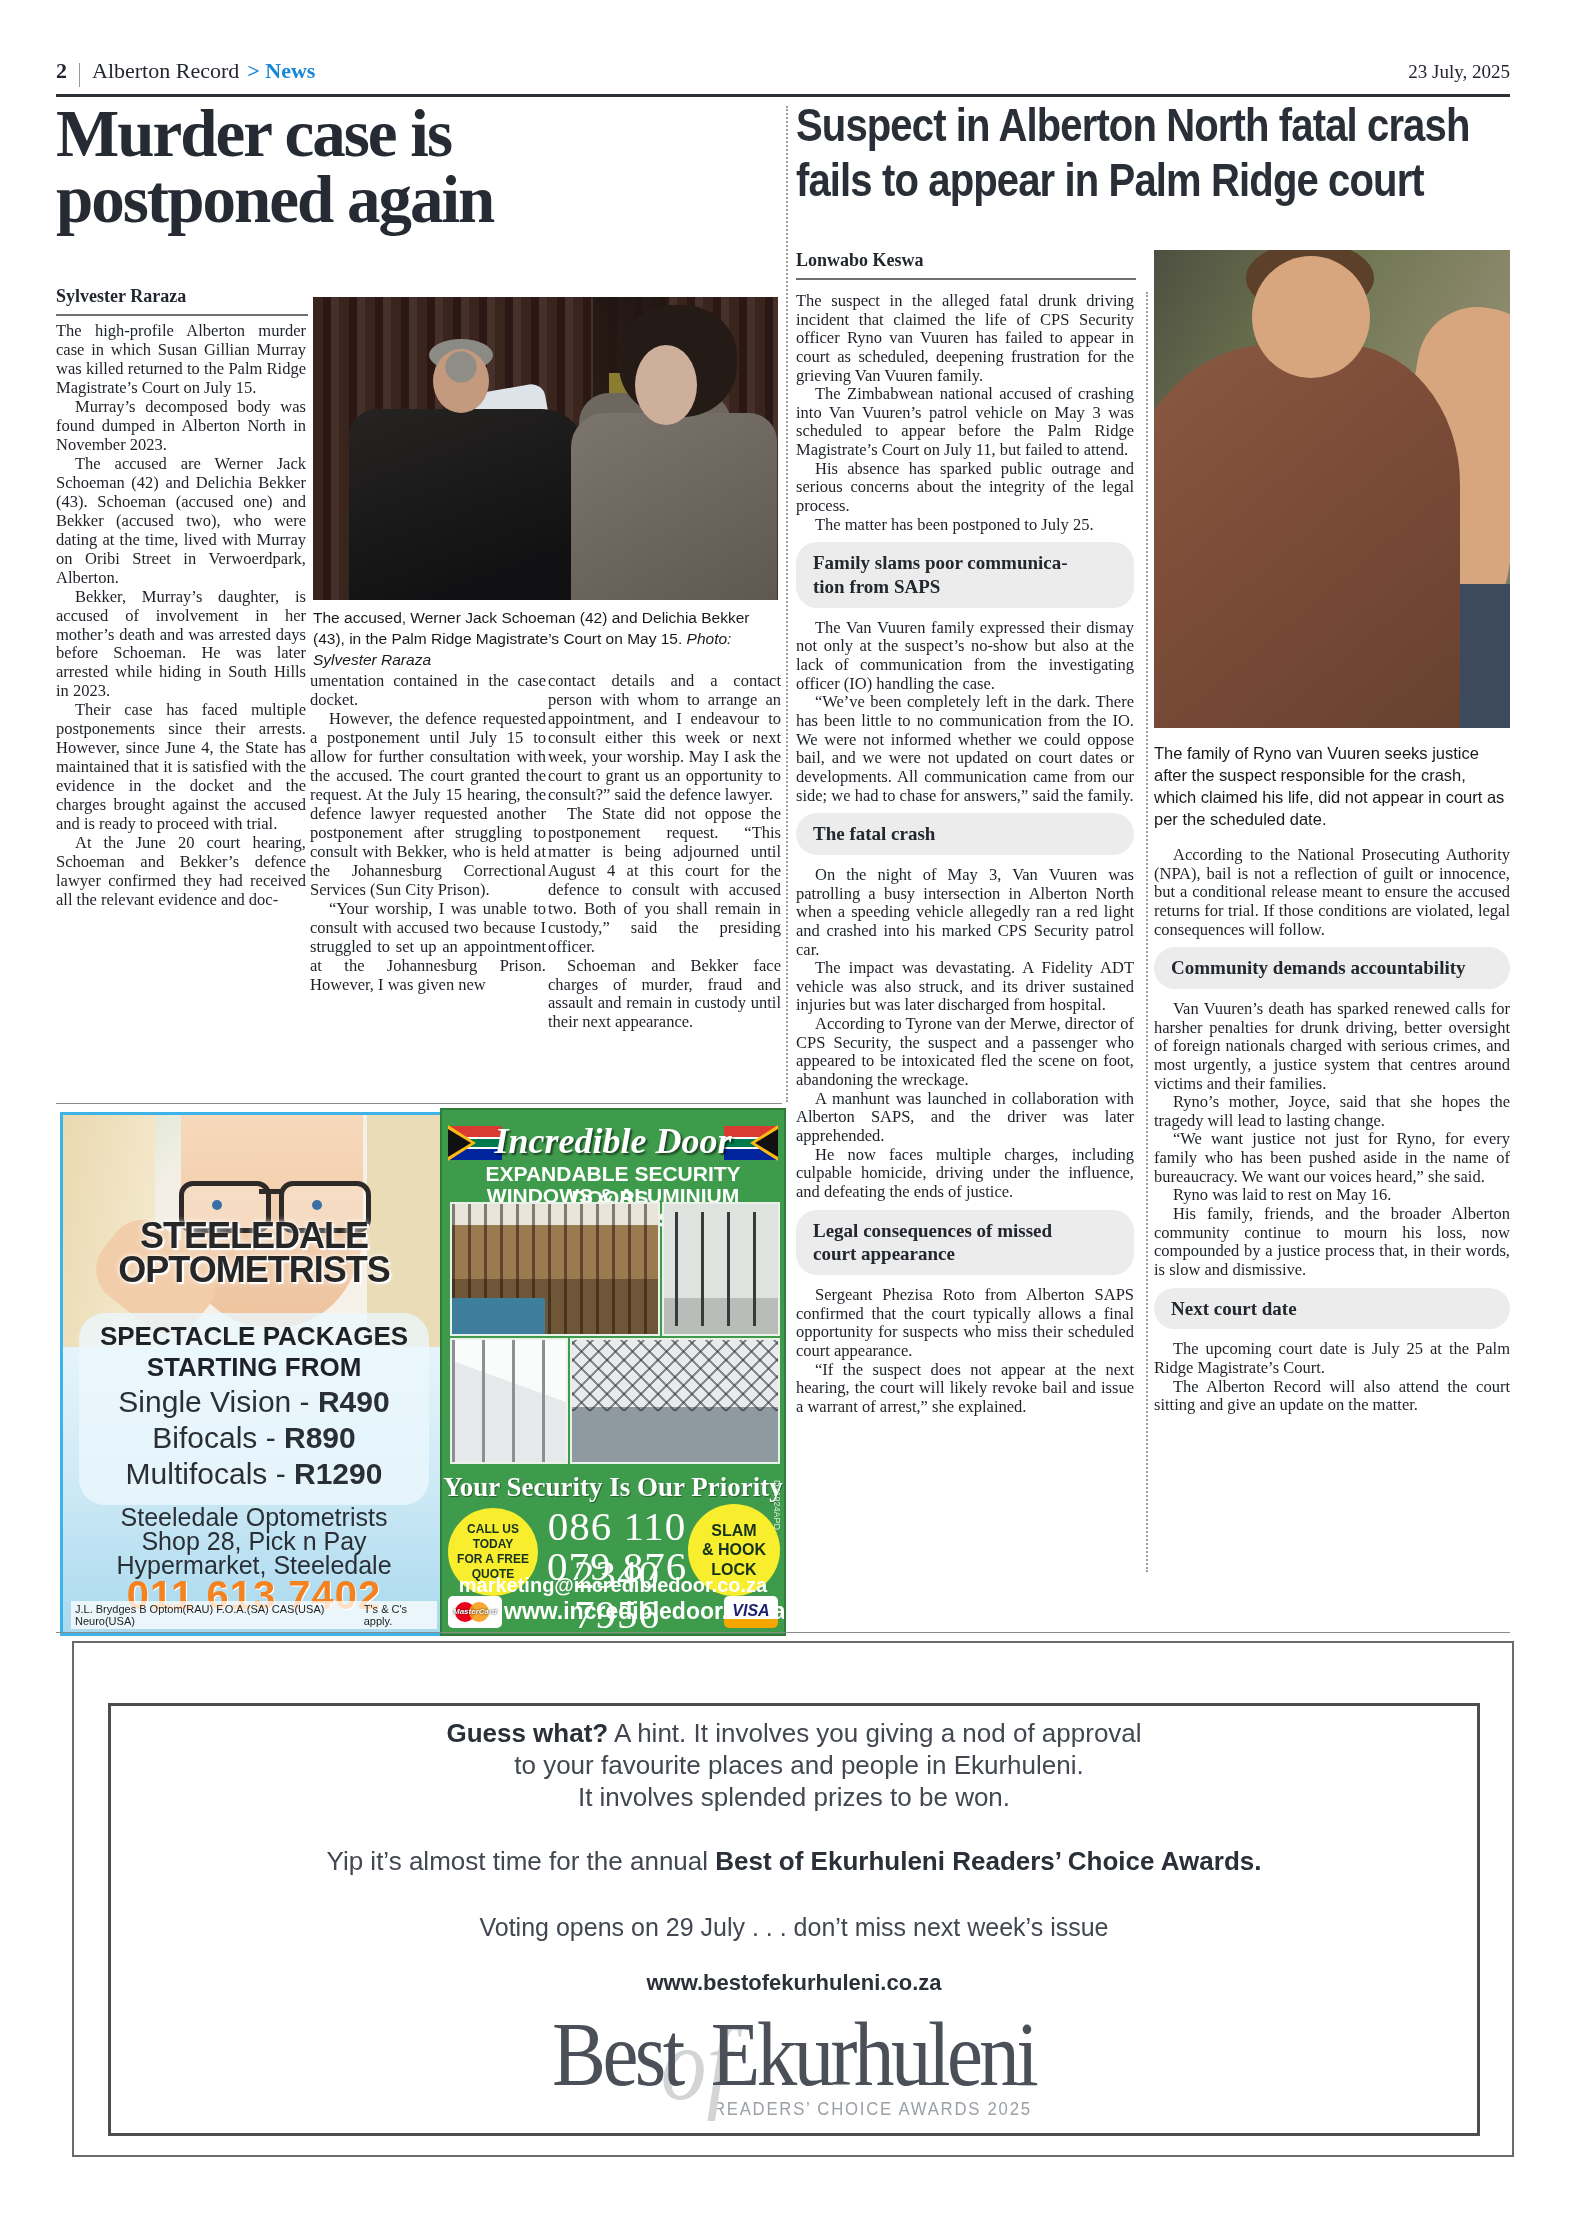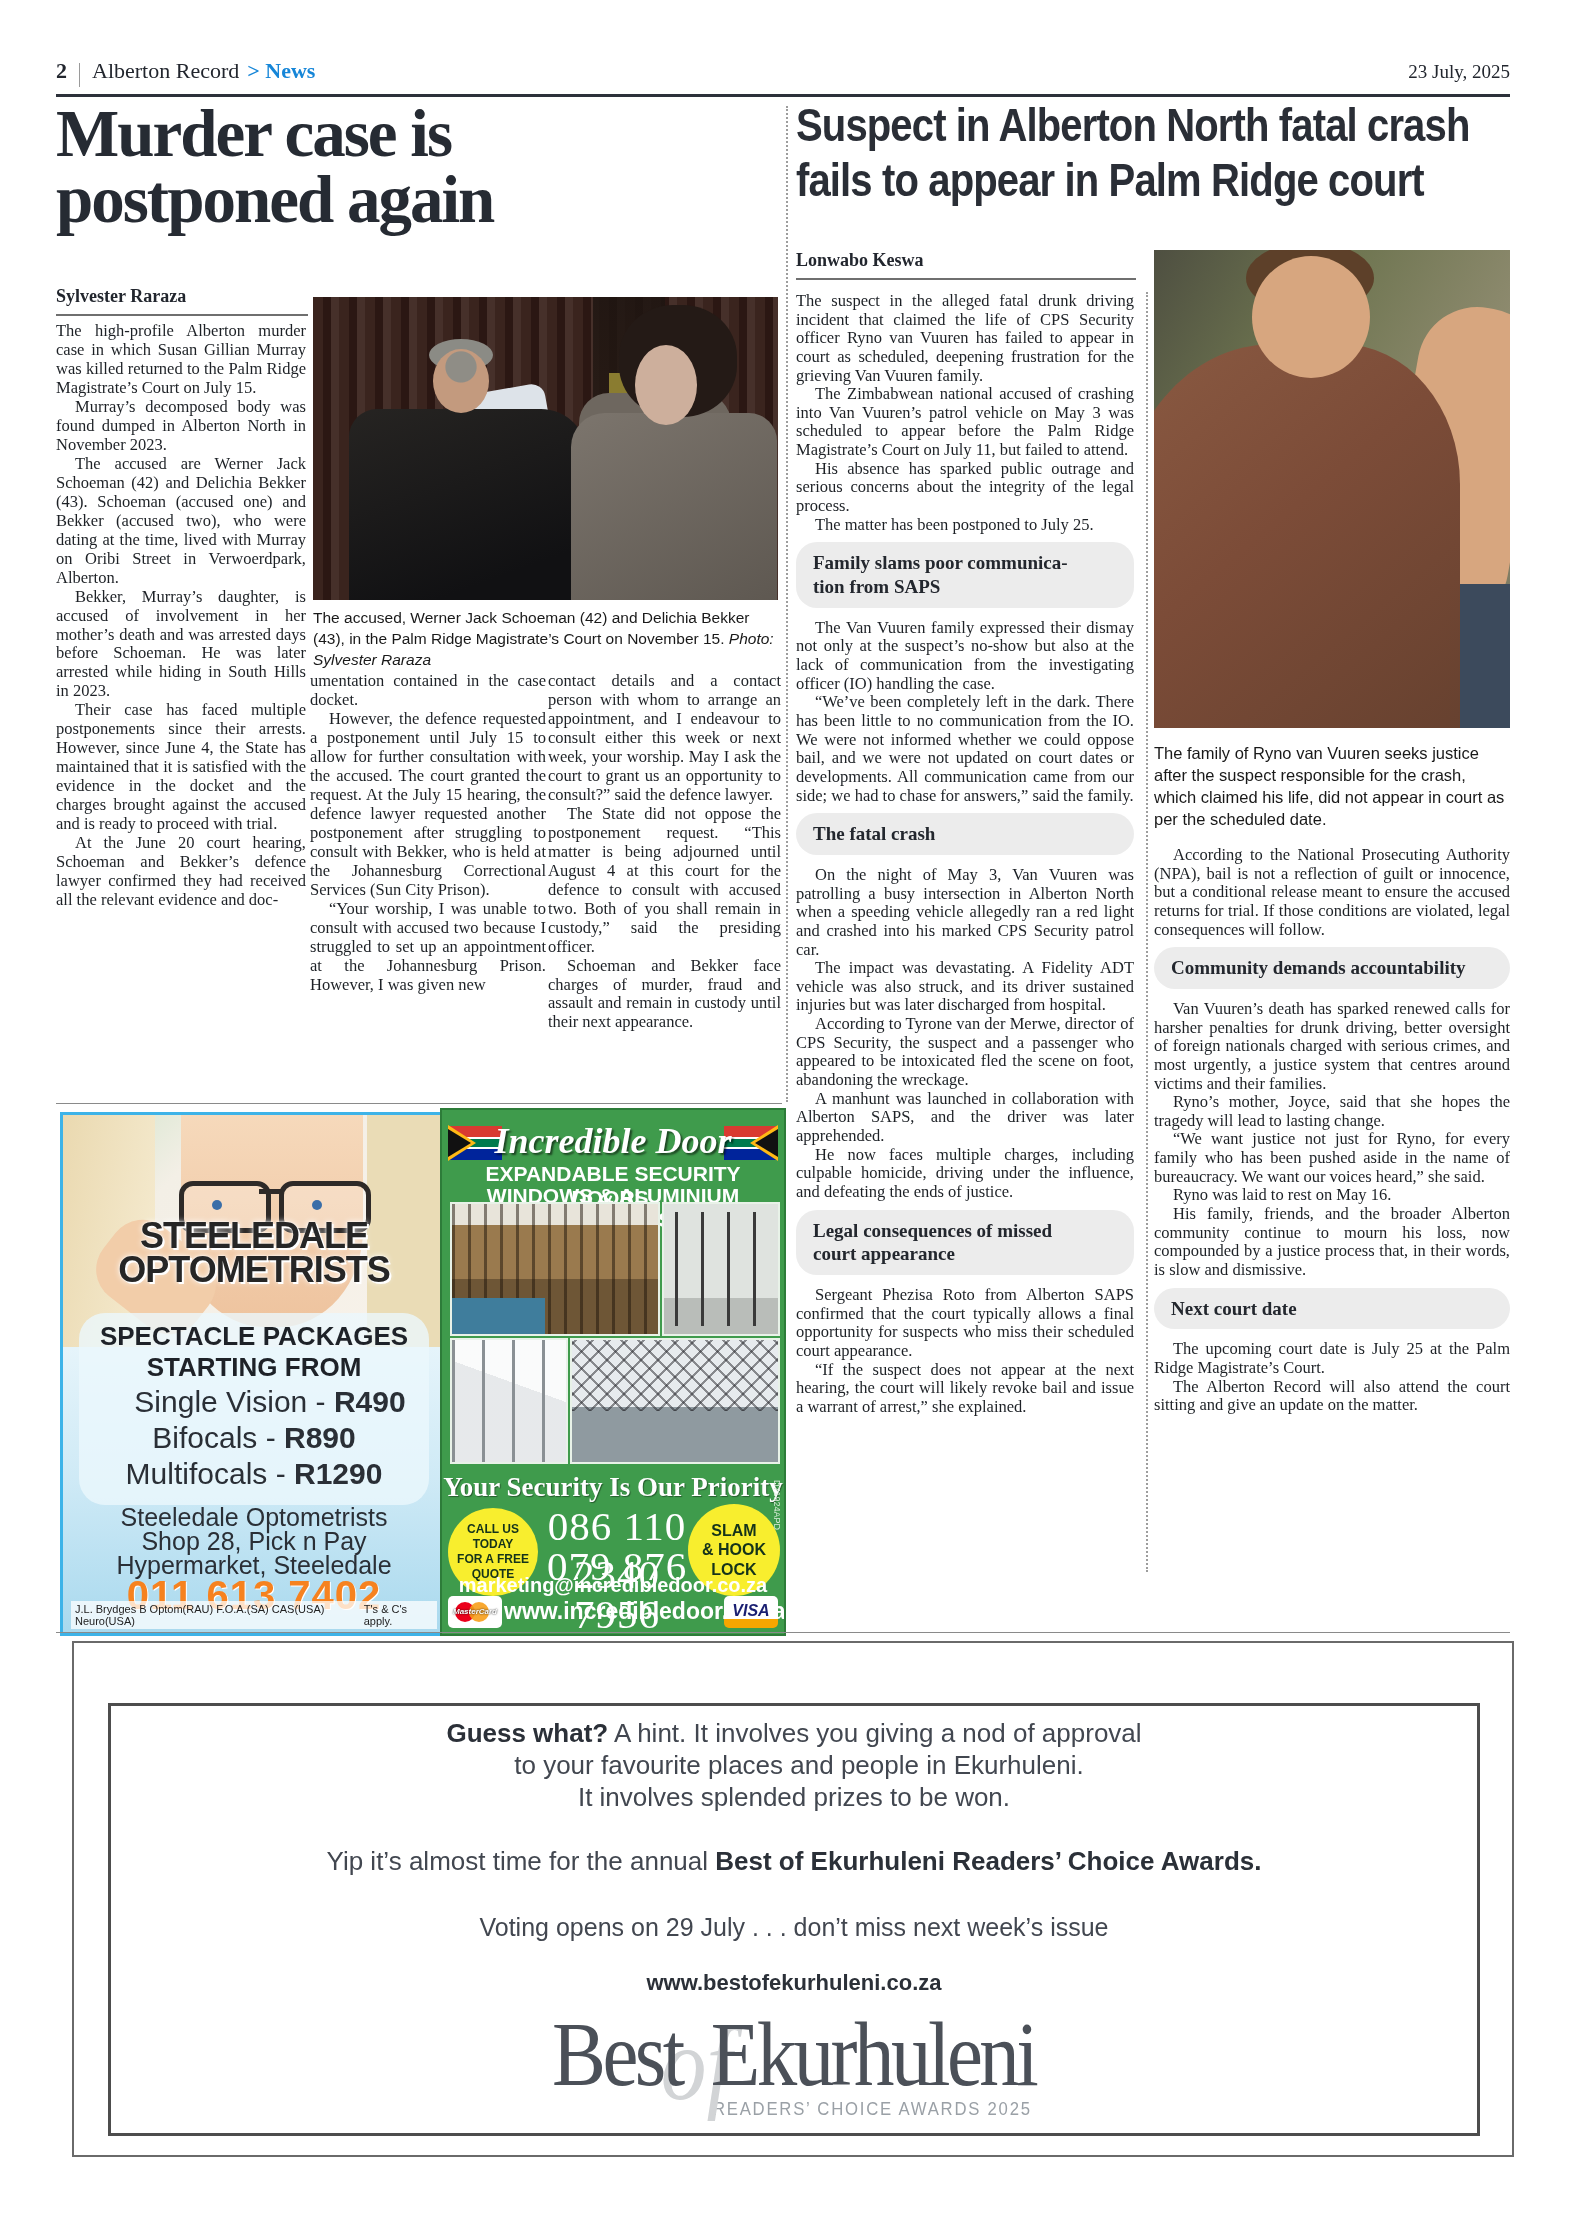--- a/index.html
+++ b/index.html
@@ -216,21 +216,21 @@
       <div class="man-hood"></div>
       <div class="man-body"></div>
       <div class="man-hair"></div>
       <div class="man-head"></div>
       <div class="woman-fur"></div>
       <div class="woman-coat"></div>
       <div class="woman-hair"></div>
       <div class="woman-face"></div>
     </div>
     <div class="abs caption" style="left:257px;top:508px;width:465px;">
-      <span>The accused, Werner Jack Schoeman (42) and Delichia Bekker (43), in the Palm Ridge Magistrate’s Court on November 15. </span><em>Photo: Sylvester Raraza</em>
+      <span>The accused, Werner Jack Schoeman (42) and Delichia Bekker (43), in the Palm Ridge Magistrate’s Court on May 15. </span><em>Photo: Sylvester Raraza</em>
     </div>
 
     <div class="abs colflow" style="left:254px;top:572px;width:236px;height:522px;">
         <p class="para">umentation contained in the case docket.</p>
         <p class="para">However, the defence requested a postponement until July 15 to allow for further consultation with the accused. The court granted the request. At the July 15 hearing, the defence lawyer requested another postponement after struggling to consult with Bekker, who is held at the Johannesburg Correctional Services (Sun City Prison).</p>
         <p class="para">“Your worship, I was unable to consult with accused two because I struggled to set up an appointment at the Johannesburg Prison. However, I was given new</p>
       </div>
     <div class="abs colflow" style="left:492px;top:572px;width:233px;height:522px;">
         <p class="para">contact details and a contact person with whom to arrange an appointment, and I endeavour to consult either this week or next week, your worship. May I ask the court to grant us an opportunity to consult?” said the defence lawyer.</p>
         <p class="para">The State did not oppose the postponement request. “This matter is being adjourned until August 4 at this court for the defence to consult with accused two. Both of you shall remain in custody,” said the presiding officer.</p>
@@ -313,21 +313,21 @@
         <div class="bridge"></div>
       </div>
     </div>
     <div class="stl-panel"></div>
     <div class="stl-title">
       <div>STEELEDALE</div>
       <div>OPTOMETRISTS</div>
     </div>
     <div class="stl-sub">SPECTACLE PACKAGES
 STARTING FROM</div>
-    <div class="stl-pack" style="top:270px;margin-left:16px;"><span>Single Vision - </span><b>R490</b></div>
+    <div class="stl-pack" style="top:270px;"><span>Single Vision - </span><b>R490</b></div>
     <div class="stl-pack" style="top:306px;"><span>Bifocals - </span><b>R890</b></div>
     <div class="stl-pack" style="top:342px;"><span>Multifocals - </span><b>R1290</b></div>
     <div class="stl-addr" style="top:388px;">Steeledale Optometrists</div>
     <div class="stl-addr" style="top:412px;">Shop 28, Pick n Pay</div>
     <div class="stl-addr" style="top:436px;">Hypermarket, Steeledale</div>
     <div class="stl-phone">011 613 7402</div>
     <div class="stl-foot">
       <span>J.L. Brydges B Optom(RAU) F.O.A.(SA) CAS(USA) Neuro(USA)</span>
       <span>T's &amp; C's apply.</span>
     </div>

